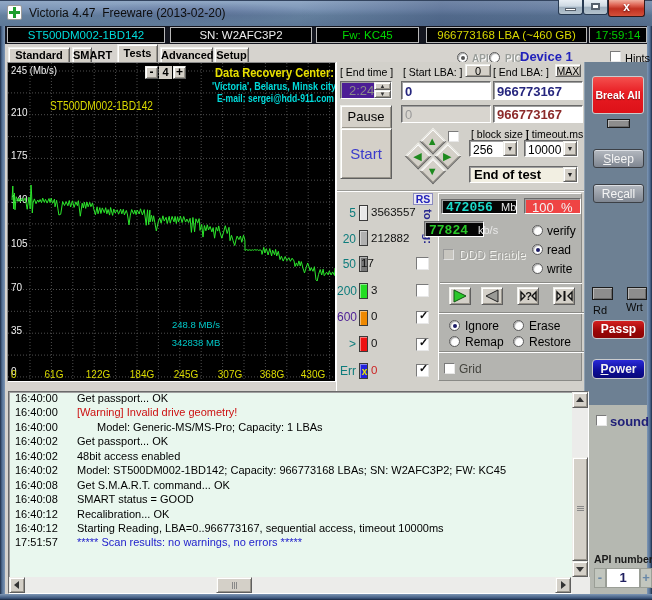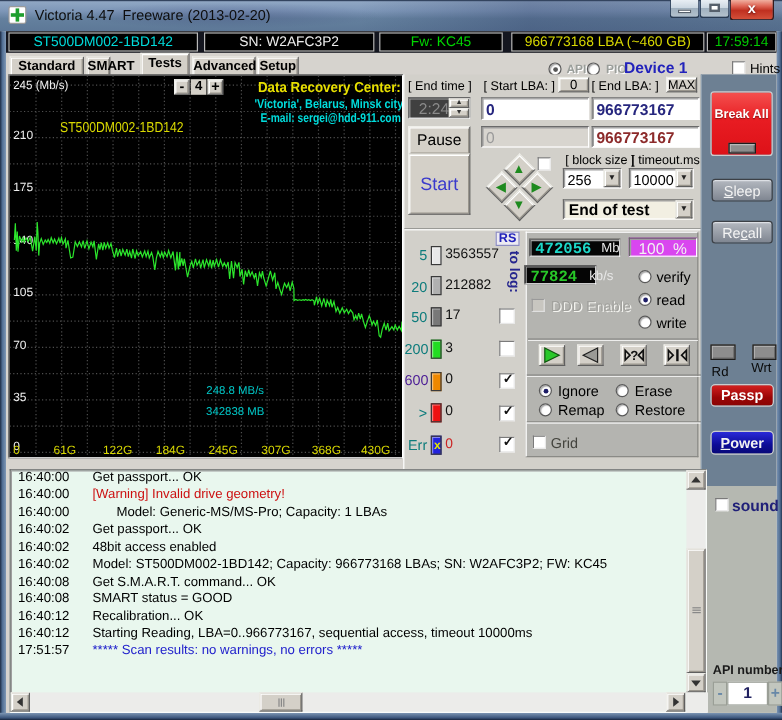--- a/index.html
+++ b/index.html
@@ -121,21 +121,21 @@
 <polyline points="4,137 4.8,123 5.6,146 6.4,130 7,146.8 8.2,133.7 10.1,138.4 11.1,135.2 12.2,138.8 13.7,135.2 15.5,138.2 17.2,134.8 19.2,146.3 21,134.1 22.2,146 23,122 23.6,131 24.3,150 25,140 26.4,135.9 28,140.7 29.7,137 31,139.1 32.1,136.5 33.5,139.7 34.7,135.1 36.3,139.3 37.5,136.3 39.1,140.1 41,135.5 42,139.6 43.2,135.1 44.5,140.3 46.5,136.1 47,143.8 48.6,137.3 49.8,145.1 50.9,152 52.7,151.3 54.7,138.5 56.5,142.5 58.2,138.6 59.9,142.8 61.3,137.5 62.6,144 64.5,137.8 66.1,144.4 67.9,138.8 69.4,142.7 70.4,137.7 72.3,153.2 74.2,140.2 75.3,145 76.4,139.2 77.7,145.4 78.9,139 80.1,143.8 81.8,139.4 82.9,143.7 84.5,140 85.5,144.9 87.4,151.7 89.1,143.8 90,150.8 91.8,144.6 92.9,150.5 94.3,144.9 96.3,149.7 97.7,144.7 98.9,150.8 100.1,146.5 101.6,152.1 102.6,144.5 104.6,152.4 105.8,146 107.2,150 109.2,146.8 110.6,151.2 112.6,146.1 113.8,150.9 115.3,146.3 116.4,151.9 118.3,147.4 119.3,150.8 121,161.9 122.3,152.1 123.7,146.5 125.6,151.1 126.8,147.1 128.1,151.6 129.2,147 131.2,151 132.5,145.8 134.4,151.9 136.2,146.6 138.2,162.3 139.5,146.8 140.6,161.6 141.9,147.1 142,159 143.5,152.3 144.6,158.5 145.6,152.8 146.8,159.5 148.3,167.9 150.2,159.1 151.8,154.8 153.1,160.2 154.9,152.8 156.2,158.1 158.1,154.3 159.2,160.5 161.2,153.3 162.2,160.1 164.1,153.4 166,158.9 167.1,153.4 168.3,160.5 169.6,153.7 170.6,158.9 172.5,153.3 174.1,159.6 175.7,153.5 177.6,159.1 178.9,156 180.6,159.6 182.1,155.3 183.4,169.4 184.9,154.5 186.6,168.8 187.9,155.8 189.7,159.9 191.1,155.6 192,167.4 193.7,161.4 195,174.1 196.4,162.5 197.9,167.8 199.3,161.8 200.5,167 202.1,163.5 203.9,168.9 205.1,164.6 206.6,175.2 208.2,164.3 209.7,168.1 210.7,162.9 211.8,168.7 213.8,175.2 215.6,169.1 217.3,162.7 219.2,170.5 221,164.3 222,177.7 223.5,172.3 225.1,177.8 226.7,182.5 228,176.9 229.1,173.1 230.9,176.6 232.4,173 233.8,179.3 235.5,172.2 236.9,177.2 237,187.5 238.4,186.5 240,187.3 241.5,186.8 243.1,187.3 244.6,186.8 245.6,187.3 246.7,186.6 248.1,187.2 249.3,186.7 250.7,187.5 252,186.8 253.5,187.6 254,191.4 255.8,184.3 256.8,189.9 258.4,185.7 260.1,192 261.8,185.6 263.6,193 264.6,187.1 266.6,191.7 267.6,186.4 268.7,193 270.3,188.3 272,196.6 273.4,193.2 275.2,198.1 277.2,193.5 278.9,197.7 280.9,194.7 282.4,198.3 284.1,195.2 286,197.9 287,203.5 288.4,199.9 289.6,203.1 290.9,197.9 292.2,202.9 293.3,198.6 295,205.2 296.5,209.9 298.2,204.6 299.7,200 301.4,205 302,207.9 303.2,204.7 305,208.3 306.4,203.7 308,216.8 309.2,218 310.5,211.6 312.2,206.5 313.7,212 315.1,206.2 316.2,212.7 317,211.7 318.6,209.2 320.2,211.9 321.3,207.9 323.1,212 324.6,208.9 326.5,212.5 327,205" fill="none" stroke="#2ce62c" stroke-width="1"></polyline>
 </svg>
     <div class="abs raised" style="left:137px;top:3px;width:13px;height:13px;font-size:12px;font-weight:bold;text-align:center;line-height:10px;">-</div>
     <div class="abs" style="left:151px;top:3px;width:13px;height:13px;background:#d4d0c8;font-size:11px;font-weight:bold;text-align:center;line-height:13px;">4</div>
     <div class="abs raised" style="left:165px;top:3px;width:13px;height:13px;font-size:12px;font-weight:bold;text-align:center;line-height:11px;">+</div>
   </div>
 
   <div class="abs" style="left:331px;top:36px;width:248px;height:329px;background:#d2d0ca;border-left:1px solid #fff;">
 
     <div class="abs lbl" style="left:3px;top:4px;">[ End time ]</div>
-    <div class="abs sunk2" style="left:3px;top:19px;width:52px;height:18px;background:#404040;">
+    <div class="abs sunk2" style="left:3px;top:19px;width:52px;height:18px;background:#4c1d95;">
       <div class="abs" style="left:8px;top:1px;font-size:13px;color:#8a8a8a;">2:24</div>
       <div class="abs raised" style="left:33px;top:0px;width:17px;height:8px;font-size:6px;text-align:center;line-height:7px;color:#333;">▲</div>
       <div class="abs raised" style="left:33px;top:8px;width:17px;height:8px;font-size:6px;text-align:center;line-height:7px;color:#333;">▼</div>
     </div>
     <div class="abs raised" style="left:3px;top:43px;width:52px;height:24px;font-size:13px;text-align:center;line-height:22px;">Pause</div>
     <div class="abs raised" style="left:3px;top:66px;width:52px;height:51px;font-size:15px;text-align:center;line-height:49px;color:#3a3acc;">Start</div>
 
     <div class="abs lbl" style="left:66px;top:4px;">[ Start LBA: ]</div>
     <div class="abs raised" style="left:128px;top:2px;width:26px;height:13px;font-size:11px;text-align:center;line-height:12px;">0</div>
     <div class="abs sunk2" style="left:64px;top:19px;width:90px;height:19px;background:#fff;">
@@ -192,21 +192,21 @@
     <div class="abs" style="left:76px;top:131px;width:20px;height:12px;background:#eceaf2;border:1px solid #8c8cc0;color:#2222bb;font-weight:bold;font-size:10.5px;text-align:center;line-height:11px;">RS</div>
     <div class="abs" style="left:82px;top:147px;width:15px;height:40px;color:#26268e;font-weight:bold;font-size:11.5px;writing-mode:vertical-rl;">to log:</div>
     <div class="abs" style="left:0;top:144px;width:19px;text-align:right;font-size:12px;color:#0e7c7c;">5</div>
     <div class="abs" style="left:22px;top:143px;width:9px;height:16px;background:#e8e8e8;border:1px solid #3a3a3a;box-shadow:inset 1px 1px 0 rgba(255,255,255,.45);"></div>
     <div class="abs" style="left:34px;top:144px;font-size:11.5px;color:#111;">3563557</div>
     <div class="abs" style="left:0;top:170px;width:19px;text-align:right;font-size:12px;color:#0e7c7c;">20</div>
     <div class="abs" style="left:22px;top:168px;width:9px;height:16px;background:#b0b0b0;border:1px solid #3a3a3a;box-shadow:inset 1px 1px 0 rgba(255,255,255,.45);"></div>
     <div class="abs" style="left:34px;top:170px;font-size:11.5px;color:#111;">212882</div>
     <div class="abs" style="left:0;top:195px;width:19px;text-align:right;font-size:12px;color:#0e7c7c;">50</div>
     <div class="abs" style="left:22px;top:194px;width:9px;height:16px;background:#787878;border:1px solid #3a3a3a;box-shadow:inset 1px 1px 0 rgba(255,255,255,.45);"></div>
-    <div class="abs" style="left:34px;top:195px;font-size:11.5px;color:#111;">17</div>
+    <div class="abs" style="left:24px;top:195px;font-size:11.5px;color:#111;">17</div>
     <div class="abs cb" style="left:79px;top:195px;width:13px;height:13px;"></div>
     <div class="abs" style="left:0;top:222px;width:19px;text-align:right;font-size:12px;color:#0e7c7c;">200</div>
     <div class="abs" style="left:22px;top:221px;width:9px;height:16px;background:#22dd22;border:1px solid #3a3a3a;box-shadow:inset 1px 1px 0 rgba(255,255,255,.45);"></div>
     <div class="abs" style="left:34px;top:222px;font-size:11.5px;color:#111;">3</div>
     <div class="abs cb" style="left:79px;top:222px;width:13px;height:13px;"></div>
     <div class="abs" style="left:0;top:248px;width:19px;text-align:right;font-size:12px;color:#4c1d95;">600</div>
     <div class="abs" style="left:22px;top:248px;width:9px;height:16px;background:#ee8800;border:1px solid #3a3a3a;box-shadow:inset 1px 1px 0 rgba(255,255,255,.45);"></div>
     <div class="abs" style="left:34px;top:248px;font-size:11.5px;color:#111;">0</div>
     <div class="abs cb" style="left:79px;top:249px;width:13px;height:13px;">
           <div style="position:absolute;left:0;top:-3px;width:13px;font-size:11px;font-weight:bold;color:#111;text-align:center;">✓</div>
@@ -225,24 +225,24 @@
     <div class="abs cb" style="left:79px;top:302px;width:13px;height:13px;">
           <div style="position:absolute;left:0;top:-3px;width:13px;font-size:11px;font-weight:bold;color:#111;text-align:center;">✓</div>
         </div>
 
     <div class="abs" style="left:101px;top:131px;width:144px;height:188px;background:#b4b4b0;border:1px solid;border-color:#fff #8a8a86 #8a8a86 #fff;"></div>
 
     <div class="abs sunk2" style="left:104px;top:137px;width:76px;height:15px;background:#050505;">
       <div class="abs" style="left:4px;top:0px;font-family:'Liberation Mono',monospace;font-weight:bold;font-size:13px;color:#1cd8c8;">472056</div>
       <div class="abs" style="left:59px;top:1px;font-size:11px;color:#e8e8e8;">Mb</div>
     </div>
-    <div class="abs sunk2" style="left:187px;top:136px;width:57px;height:16px;background:#d946ef;">
+    <div class="abs sunk2" style="left:187px;top:136px;width:57px;height:16px;background:#ef4444;">
       <div class="abs" style="left:7px;top:1px;font-size:13px;color:#f2f2f2;">100&nbsp; %</div>
     </div>
-    <div class="abs sunk2" style="left:100px;top:159px;width:60px;height:16px;background:#050505;">
+    <div class="abs sunk2" style="left:87px;top:159px;width:60px;height:16px;background:#050505;">
       <div class="abs" style="left:4px;top:1px;font-family:'Liberation Mono',monospace;font-weight:bold;font-size:13px;color:#28c828;">77824</div>
       <div class="abs" style="left:53px;top:2px;font-size:11px;color:#e8e8e8;">kb/s</div>
     </div>
     <div class="abs cb" style="left:106px;top:187px;background:#c8c6c0;border-color:#9a9a9a #e0e0e0 #e0e0e0 #9a9a9a;"></div>
     <div class="abs" style="left:122px;top:186px;font-size:12px;color:#a2a29e;text-shadow:1px 1px 0 #f4f4f0;">DDD Enable</div>
 
     <div class="abs radio" style="left:195px;top:163px;"></div>
     <div class="abs" style="left:210px;top:162px;font-size:12px;">verify</div>
     <div class="abs radio" style="left:195px;top:182px;">
           <div class="abs" style="left:3px;top:3px;width:4px;height:4px;border-radius:50%;background:#1c1c66;"></div>
@@ -281,21 +281,21 @@
       <div class="abs" style="left:26px;top:22px;font-size:12px;">Remap</div>
       <div class="abs radio" style="left:74px;top:23px;"></div>
       <div class="abs" style="left:90px;top:22px;font-size:12px;">Restore</div>
     </div>
 
     <div class="abs cb" style="left:107px;top:301px;"></div>
     <div class="abs" style="left:122px;top:300px;font-size:12px;color:#44443e;">Grid</div>
   </div>
 
   <div class="abs" style="left:579px;top:36px;width:63px;height:343px;background:#6d8093;border-left:1px solid #8fa0b0;">
-    <div class="abs" style="left:7px;top:14px;width:52px;height:54px;background:linear-gradient(#f4504e,#e81c22 45%,#dd1118);border:1px solid #caccce;border-radius:3px;color:#fff;font-weight:bold;font-size:10.5px;text-align:center;line-height:37px;text-shadow:0 1px 1px #801010;white-space:nowrap;">Break All</div>
+    <div class="abs" style="left:7px;top:14px;width:52px;height:38px;background:linear-gradient(#f4504e,#e81c22 45%,#dd1118);border:1px solid #caccce;border-radius:3px;color:#fff;font-weight:bold;font-size:10.5px;text-align:center;line-height:37px;text-shadow:0 1px 1px #801010;white-space:nowrap;">Break All</div>
     <div class="abs led" style="left:22px;top:57px;width:23px;height:9px;"></div>
     <div class="abs sbtn" style="top:87px;"><span style="text-decoration:underline">S</span>leep</div>
     <div class="abs sbtn" style="top:122px;">Re<span style="text-decoration:underline">c</span>all</div>
     <div class="abs led" style="left:7px;top:225px;width:21px;height:13px;"></div>
     <div class="abs led" style="left:42px;top:225px;width:20px;height:13px;"></div>
     <div class="abs" style="left:8px;top:242px;font-size:11px;color:#0a0a0a;">Rd</div>
     <div class="abs" style="left:41px;top:239px;font-size:11px;color:#0a0a0a;">Wrt</div>
     <div class="abs" style="left:7px;top:258px;width:53px;height:19px;background:linear-gradient(#d42020,#9a0606 60%,#8a0404);border:1px solid #caccce;border-radius:4px;color:#fff;font-weight:bold;font-size:12px;text-align:center;line-height:17px;">Passp</div>
     <div class="abs" style="left:7px;top:297px;width:53px;height:20px;background:linear-gradient(#2a2ad8,#0c0c96 60%,#080878);border:1px solid #caccce;border-radius:4px;color:#f2f2f2;font-weight:bold;font-size:12px;text-align:center;line-height:18px;"><span style="text-decoration:underline">P</span>ower</div>
   </div>

